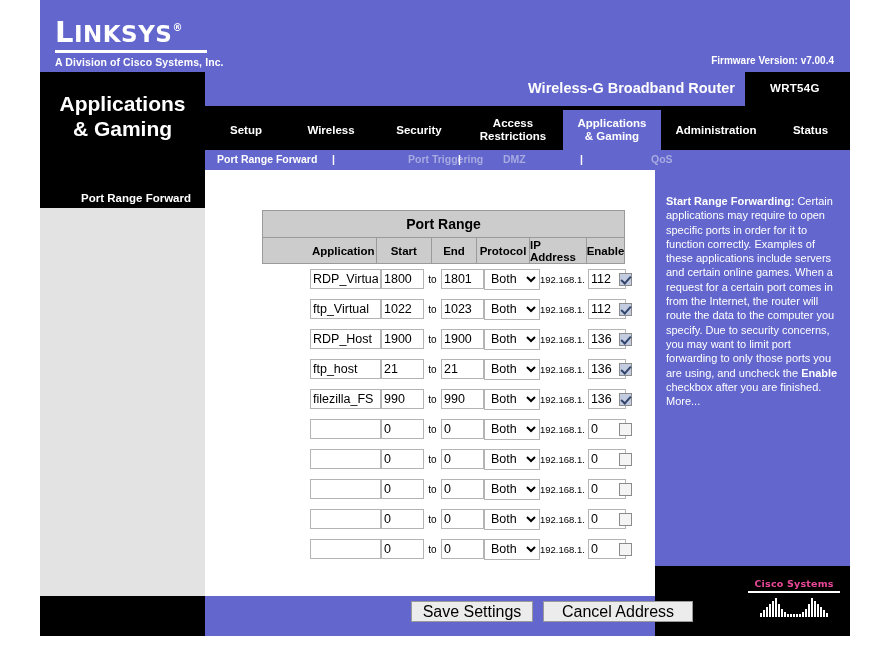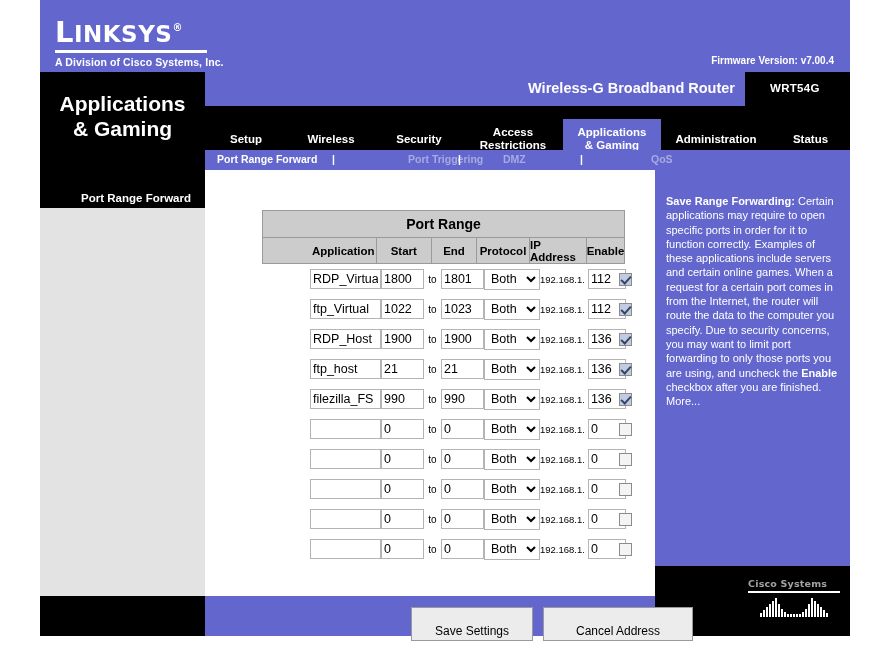--- a/index.html
+++ b/index.html
@@ -119,21 +119,20 @@
   }
 
   
   .tabs {
     position: absolute;
     left: 165px;
     top: 110px;
     width: 645px;
     height: 40px;
     background: #000000;
-    margin-top: 9px;
   }
   .tab {
     position: absolute;
     top: 0;
     height: 40px;
     color: #ffffff;
     font-size: 11.5px;
     font-weight: bold;
     display: flex;
     align-items: center;
@@ -237,22 +236,22 @@
     top: 396px;
     width: 195px;
     height: 70px;
     background: #000000;
   }
   .cisco-inner {
     position: absolute;
     left: 93px;
     top: 12px;
     width: 92px;
-    color: #a3a3a3;
-    text-align: left;
+    color: #ec4899;
+    text-align: center;
   }
   .cisco-word {
     font-size: 9.5px;
     font-weight: bold;
     letter-spacing: 0.2px;
     font-family: "DejaVu Sans", sans-serif;
   }
   .cisco-bars {
     margin-top: 2px;
     height: 22px;
@@ -391,29 +390,29 @@
   .footer {
     position: absolute;
     left: 165px;
     top: 596px;
     width: 450px;
     height: 40px;
     background: #6366cc;
   }
   .btn {
     position: absolute;
-    top: 11px;
+    top: 5px;
     height: 21px;
     background: #ececec;
     border: 1px solid #9a9a9a;
     font-family: "Liberation Sans", sans-serif;
-    font-size: 12px;
+    font-size: 16px;
     color: #000000;
     cursor: pointer;
-    padding: 16px;
+    padding: 0;
   }
   .btn-save { left: 206px; width: 122px; }
   .btn-cancel{ left: 338px; width: 150px; }
 </style>
 </head>
 <body>
 
 <div class="page">
 
   <div class="brandbar">
@@ -704,21 +703,21 @@
               </div>
               <div class="cell c-en">
                 <div class="chk"></div>
               </div>
             </div>
           </div>
       </div>
     </div>
 
     <div class="help">
-      <b>Save Range Forwarding:</b>
+      <b>Start Range Forwarding:</b>
       <span>Certain applications may require to open specific ports in order for it to function correctly. Examples of these applications include servers and certain online games. When a request for a certain port comes in from the Internet, the router will route the data to the computer you specify. Due to security concerns, you may want to limit port forwarding to only those ports you are using, and uncheck the </span><b>Enable</b><span> checkbox after you are finished.</span>
       <div class="more">More...</div>
     </div>
 
     <div class="cisco">
       <div class="cisco-inner">
         <div class="cisco-word">Cisco Systems</div>
         <div class="cisco-bars" id="cisco-bars">
             <i style="height: 4px;"></i>
             <i style="height: 7px;"></i>

